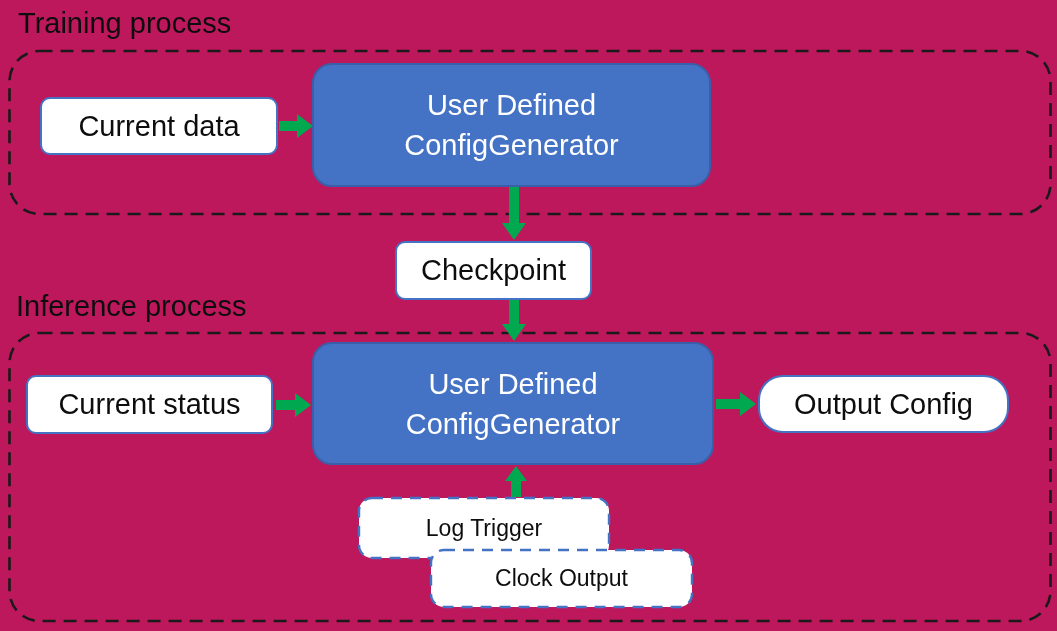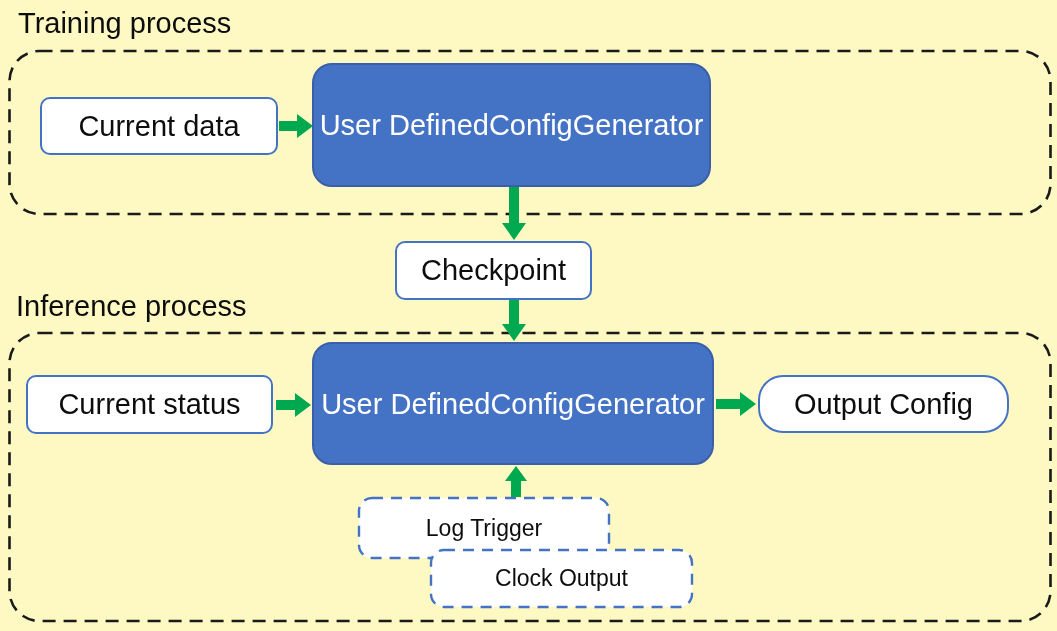--- a/index.html
+++ b/index.html
@@ -10,21 +10,21 @@
     --dash-black: #1a1a1a;
     --text-dark: #0d0d0d;
     --text-light: #ffffff;
   }
   * { box-sizing: border-box; }
   html, body { margin: 0; padding: 0; background: #ffffff; }
   #canvas {
     position: relative;
     width: 1057px;
     height: 631px;
-    background: #fef9c3;
+    background: #be185d;
     font-family: "Liberation Sans", sans-serif;
     color: var(--text-dark);
     overflow: hidden;
   }
   #shapes {
     position: absolute;
     left: 0; top: 0;
     width: 1057px; height: 631px;
   }
   .container-rect {
@@ -58,21 +58,21 @@
     font-size: 29px;
     color: var(--text-dark);
     white-space: nowrap;
   }
   .blue-box {
     position: absolute;
     background: var(--box-blue);
     border: 2px solid var(--box-blue-border);
     border-radius: 20px;
     display: flex;
-    flex-direction: row;
+    flex-direction: column;
     align-items: center;
     justify-content: center;
     font-size: 29px;
     line-height: 40px;
     color: var(--text-light);
     text-align: center;
   }
   .trigger-label {
     position: absolute;
     display: flex;

